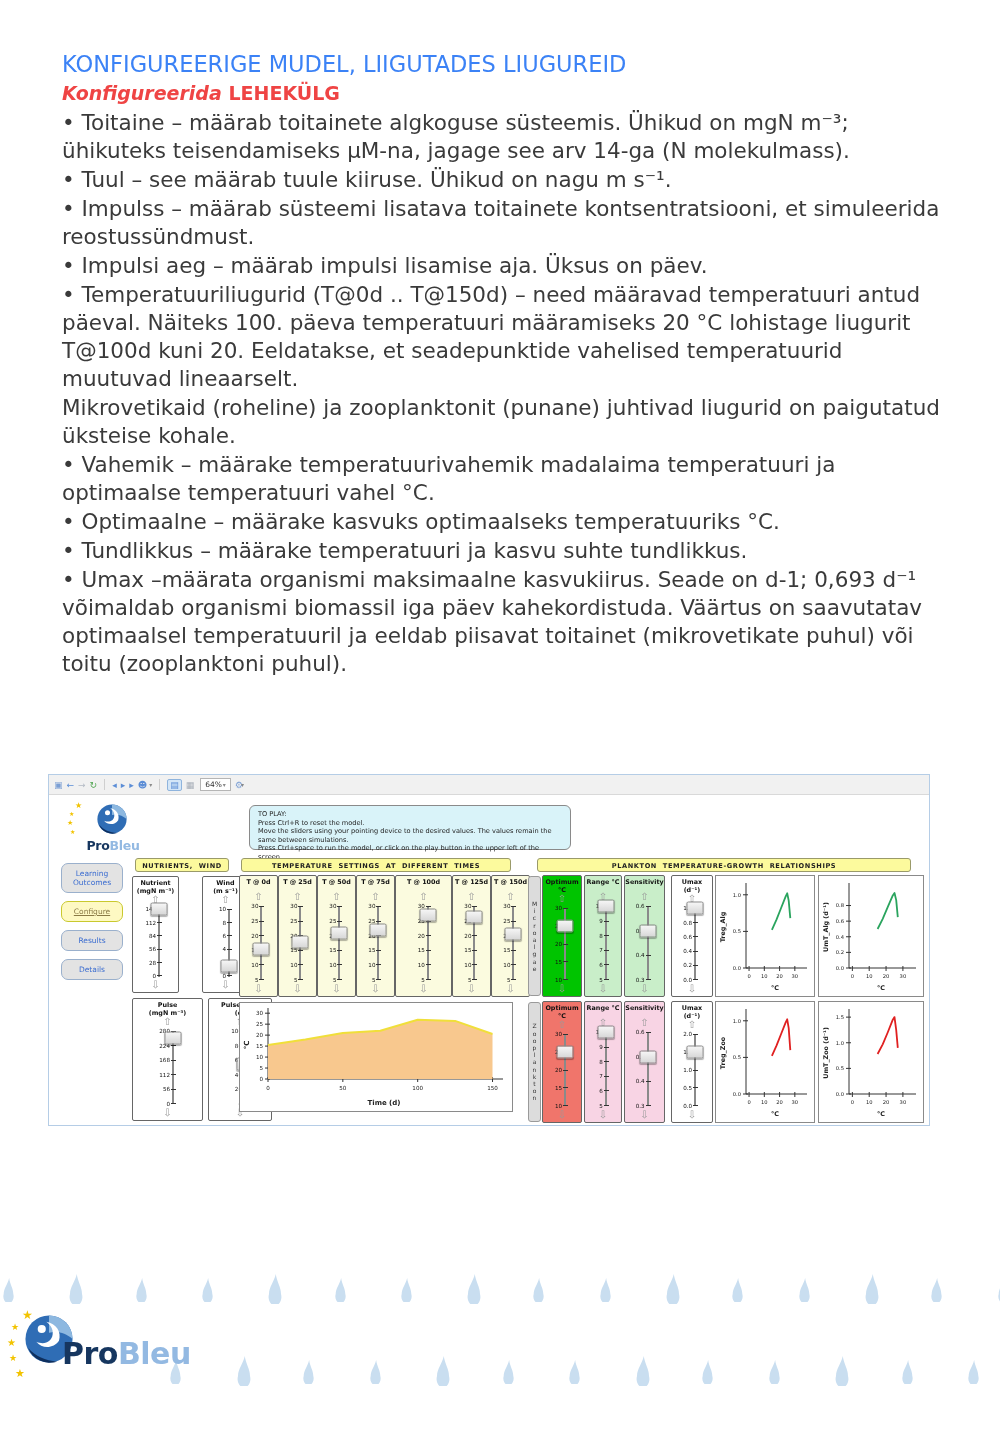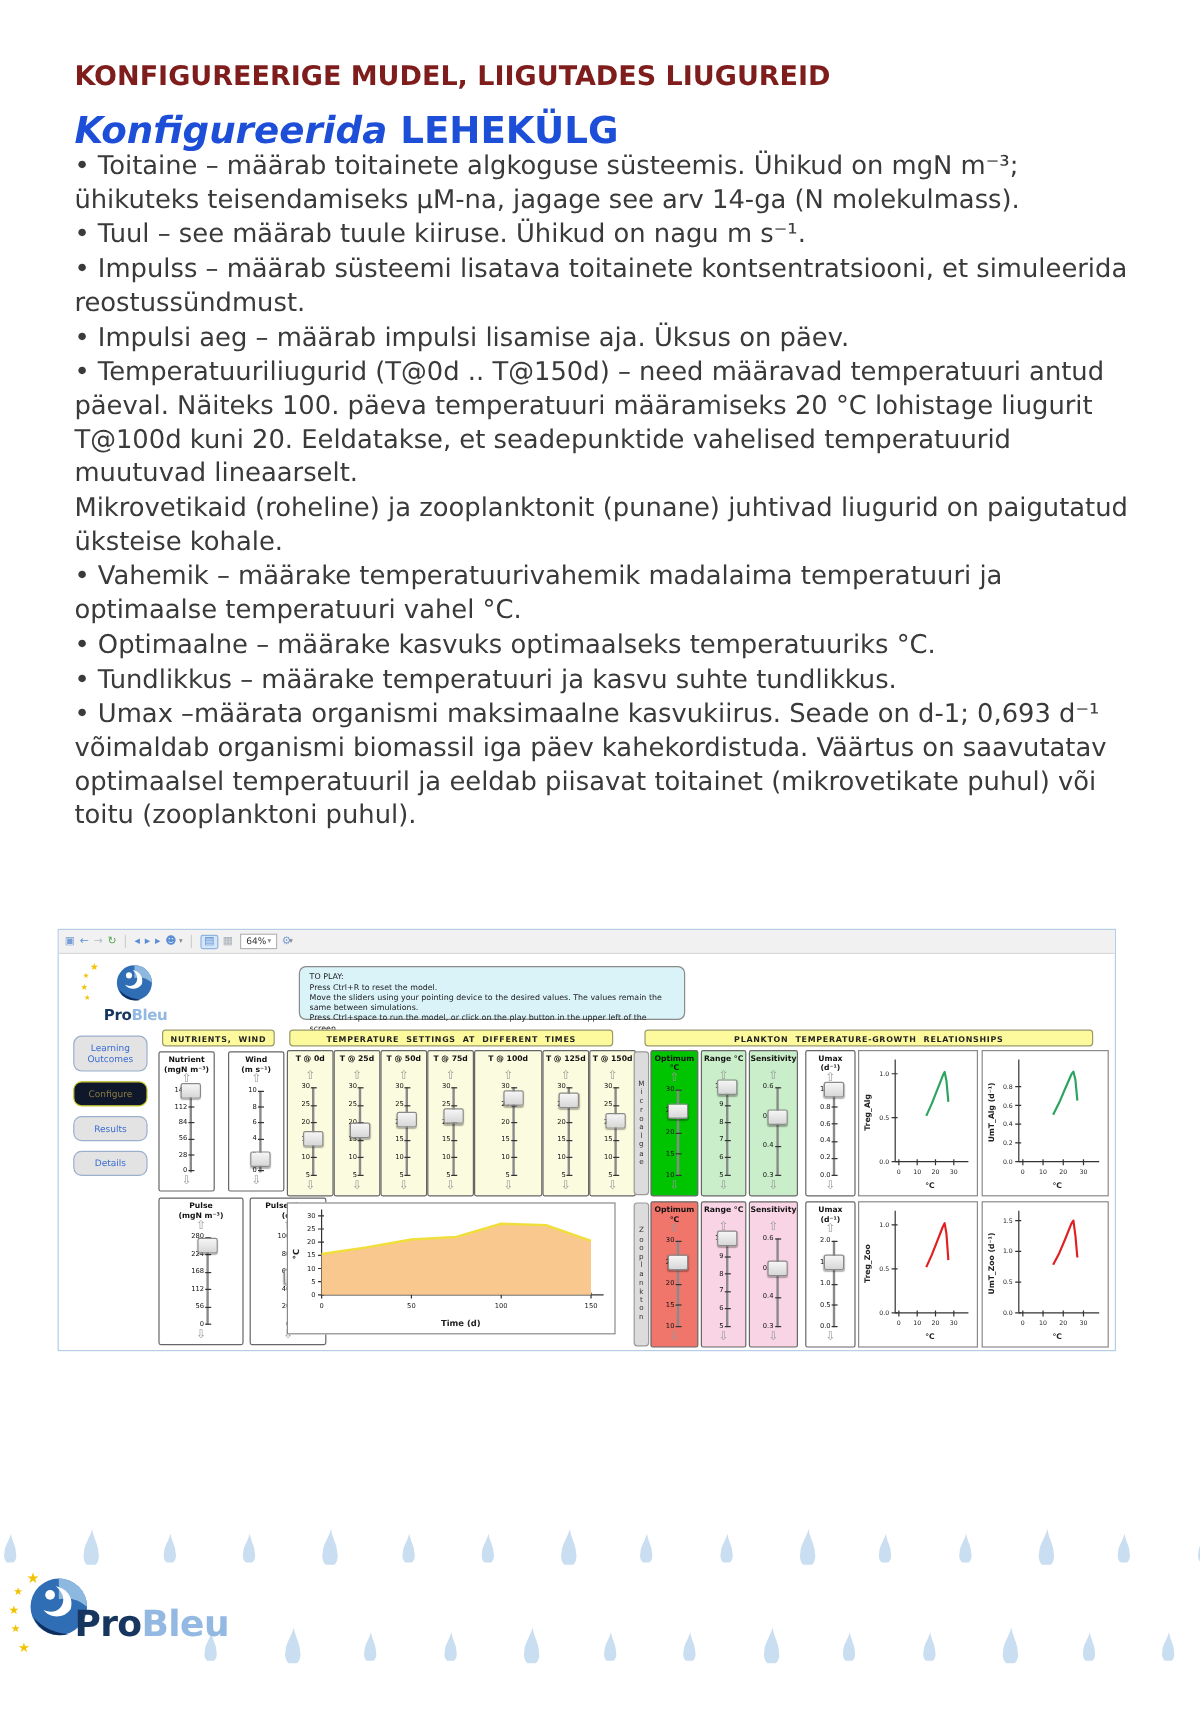--- a/index.html
+++ b/index.html
@@ -2,22 +2,22 @@
 <html><head>
 <meta charset="utf-8">
 <style>
   html,body{margin:0;padding:0;background:#fff;}
   body{width:1000px;height:1444px;position:relative;overflow:hidden;
        font-family:"DejaVu Sans","Liberation Sans",sans-serif;}
 
   
   .doc{position:absolute;left:62px;top:50px;width:878px;color:#3a3a3a;
        font-size:21.5px;line-height:28px;}
-  .doc h1{font-size:22.5px;line-height:29px;margin:0;color:#7f1d1d;font-weight:bold;}
-  .doc h2{font-size:31px;line-height:29px;margin:16px 0 1px 0;color:#1d4ed8;font-weight:bold;}
+  .doc h1{font-size:22.5px;line-height:29px;margin:0;color:#3b82f6;font-weight:normal;}
+  .doc h2{font-size:19px;line-height:29px;margin:0 0 1px 0;color:#ef4444;font-weight:bold;}
   .doc h2 .it{font-style:italic;}
   .doc p{margin:0 0 1px 0;}
 
   
   .app{position:absolute;left:48px;top:774px;width:882px;height:352px;
        background:#fff;border:1px solid #b5cde6;box-sizing:border-box;
        font-family:"DejaVu Sans","Liberation Sans",sans-serif;}
   .toolbar{position:absolute;left:0;top:0;width:100%;height:20px;background:#f1f1f1;
        border-bottom:1px solid #d9d9d9;display:flex;align-items:center;padding-left:5px;
        box-sizing:border-box;gap:4px;}
@@ -35,21 +35,21 @@
       font-size:12.5px;font-weight:bold;letter-spacing:-0.3px;}
   .brand .pro{color:#16365f;} .brand .bleu{color:#93b9e2;}
 
   .instructions{position:absolute;left:200px;top:30px;width:322px;height:45px;
       background:#d9f3f9;border:1px solid #8a8a8a;border-radius:6px;
       font-size:6.6px;line-height:8.6px;color:#222;padding:4px 8px;box-sizing:border-box;}
 
   .nav{position:absolute;left:12px;top:88px;width:62px;display:flex;flex-direction:column;gap:8px;}
   .nav-btn{border:1px solid #9ab0cc;border-radius:7px;background:#e3e3e3;color:#3a6cd0;
       font-size:7.5px;line-height:9px;text-align:center;padding:5px 2px;cursor:pointer;}
-  .nav-btn.active{background:#0f172a;border-color:#c9c92e;color:#8a7a45;}
+  .nav-btn.active{background:#fef9c3;border-color:#c9c92e;color:#8a7a45;text-decoration:underline;}
 
   .sec-hdr{position:absolute;height:14px;background:#fcfa9d;border:1px solid #9a9a6a;
       border-radius:3px;font-size:6.6px;font-weight:bold;color:#222;text-align:center;
       line-height:14px;letter-spacing:0.6px;word-spacing:3px;box-sizing:border-box;}
 
   .grp{position:absolute;display:flex;align-items:stretch;}
   .sl-panel{border:1px solid #666;border-radius:2px;box-sizing:border-box;
       display:flex;flex-direction:column;align-items:center;}
   .sl-panel.white{background:#fff;} .sl-panel.cream{background:#fbfbdf;}
   .sl-panel.green{background:#00c400;} .sl-panel.lightgreen{background:#c9eec9;}
@@ -157,21 +157,21 @@
       <div class="nav-btn">Learning Outcomes</div>
       <div class="nav-btn active">Configure</div>
       <div class="nav-btn">Results</div>
       <div class="nav-btn">Details</div>
     </div>
 
   <div class="sec-hdr" style="left:86px;top:83px;width:94px;">NUTRIENTS, WIND</div>
   <div class="sec-hdr" style="left:192px;top:83px;width:270px;">TEMPERATURE SETTINGS AT DIFFERENT TIMES</div>
   <div class="sec-hdr" style="left:488px;top:83px;width:374px;">PLANKTON TEMPERATURE-GROWTH RELATIONSHIPS</div>
 
-  <div class="grp" style="left:83px;top:101px;height:117px;gap:11px;">
+  <div class="grp" style="left:83px;top:101px;height:117px;gap:23px;">
       <div class="sl-panel white" style="width: 47px;">
         <div class="sl-head">Nutrient
 (mgN m⁻³)</div>
         <div class="sl-arrow">⇧</div>
         <div class="sl-track">
           <div class="sl-line"></div>
           <div class="sl-tick" style="top: 3%;">
             <span class="sl-tlab">140</span>
             <span class="sl-dash"></span>
           </div>

